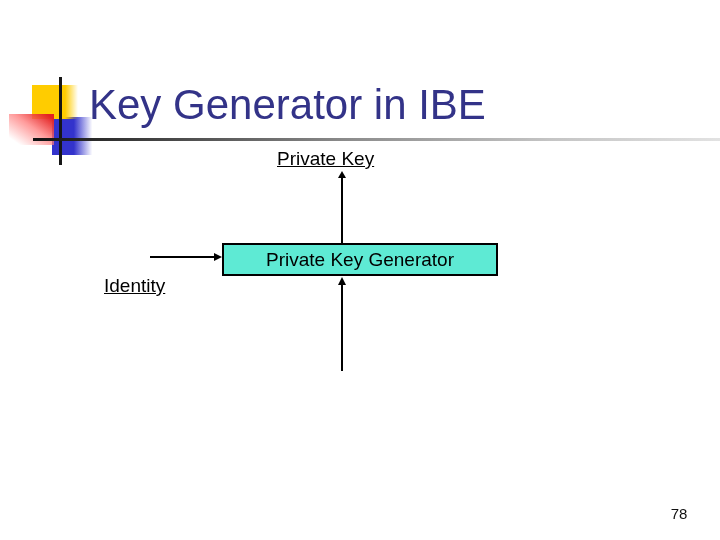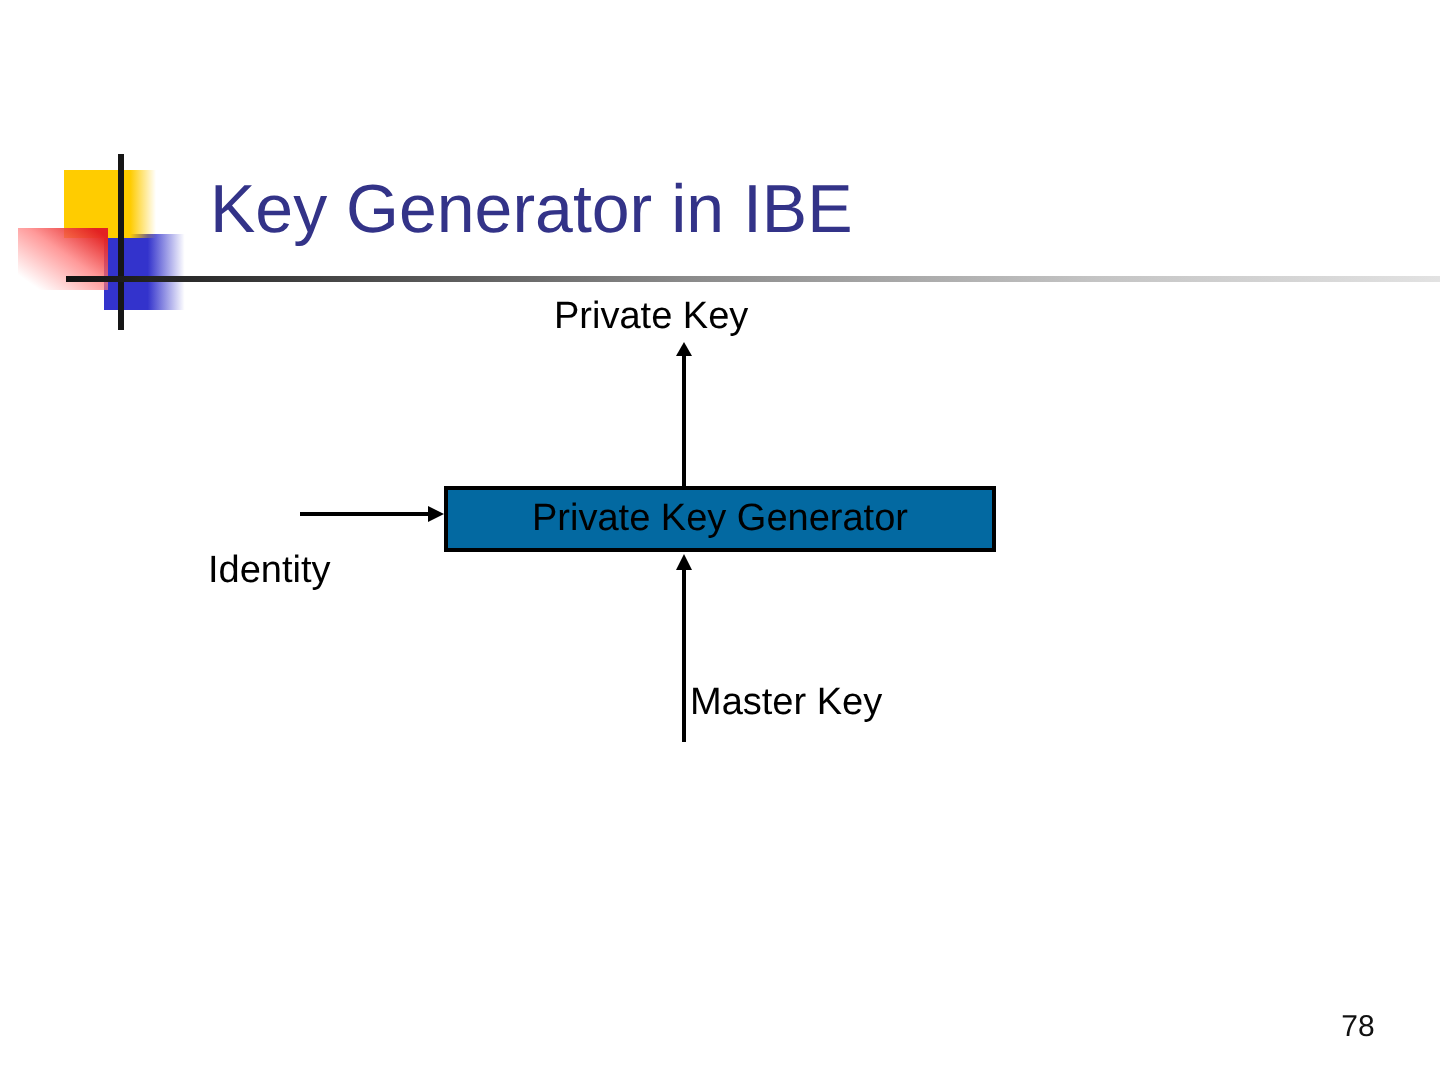--- a/index.html
+++ b/index.html
@@ -13,31 +13,31 @@
     background:linear-gradient(to right,var(--deco-yellow) 72%,rgba(255,204,0,0) 100%);}
   .sq-blue{left:52px;top:117px;width:42px;height:38px;z-index:1;
     background:linear-gradient(to right,var(--deco-blue) 52%,rgba(51,51,204,0) 96%);}
   .sq-red{left:9px;top:114px;width:45px;height:31px;z-index:3;
     background:linear-gradient(215deg,var(--deco-red) 8%,rgba(255,120,120,.75) 45%,rgba(255,255,255,0) 88%);}
   .v-line{left:59px;top:77px;width:3px;height:88px;background:#161616;z-index:4;}
   .h-rule{left:33px;top:138px;height:3px;width:687px;z-index:5;
     background:linear-gradient(to right,#111 0%,#333 12%,#8a8a8a 45%,#c4c4c4 75%,#e2e2e2 100%);}
   
   .title{
-    position:absolute;left:105px;top:87px;width:560px;z-index:6;
-    font-size:34px;line-height:36px;color:var(--title);letter-spacing:0px;
+    position:absolute;left:89px;top:87px;width:560px;z-index:6;
+    font-size:42px;line-height:36px;color:var(--title);letter-spacing:0px;
   }
   
-  .lbl{position:absolute;font-size:19px;line-height:22px;color:#000;white-space:nowrap;}
+  .lbl{position:absolute;font-size:19px;line-height:22px;color:#000;white-space:nowrap;text-decoration:underline;}
   .lbl-private-key{left:277px;top:148px;}
   .lbl-identity{left:104px;top:275px;}
   .lbl-master-key{left:345px;top:341px;}
   .gen-box{
     position:absolute;left:222px;top:243px;width:272px;height:29px;
-    background:#0369a1;border:2px solid #000;z-index:3;
+    background:#5eead4;border:2px solid #000;z-index:3;
     display:flex;align-items:center;justify-content:center;
     font-size:19px;color:#000;white-space:nowrap;
   }
   .conn{position:absolute;background:#000;}
   .conn-top{left:341px;top:177px;width:2px;height:66px;}
   .conn-left{left:150px;top:256px;width:66px;height:2px;}
   .conn-bottom{left:341px;top:284px;width:2px;height:87px;}
   .arrow{position:absolute;width:0;height:0;}
   .arrow-up-top{left:338px;top:171px;
     border-left:4px solid transparent;border-right:4px solid transparent;border-bottom:7px solid #000;}
@@ -57,21 +57,20 @@
   <div class="deco sq-yellow"></div>
   <div class="deco sq-blue"></div>
   <div class="deco sq-red"></div>
   <div class="deco v-line"></div>
   <div class="deco h-rule"></div>
 
   <div class="title">Key Generator in IBE</div>
 
   <div class="lbl lbl-private-key">Private Key</div>
   <div class="lbl lbl-identity">Identity</div>
-  <div class="lbl lbl-master-key">Master Key</div>
 
   <div class="conn conn-top"></div>
   <div class="arrow arrow-up-top"></div>
   <div class="conn conn-left"></div>
   <div class="arrow arrow-right"></div>
   <div class="conn conn-bottom"></div>
   <div class="arrow arrow-up-bottom"></div>
 
   <div class="gen-box">Private Key Generator</div>
 

